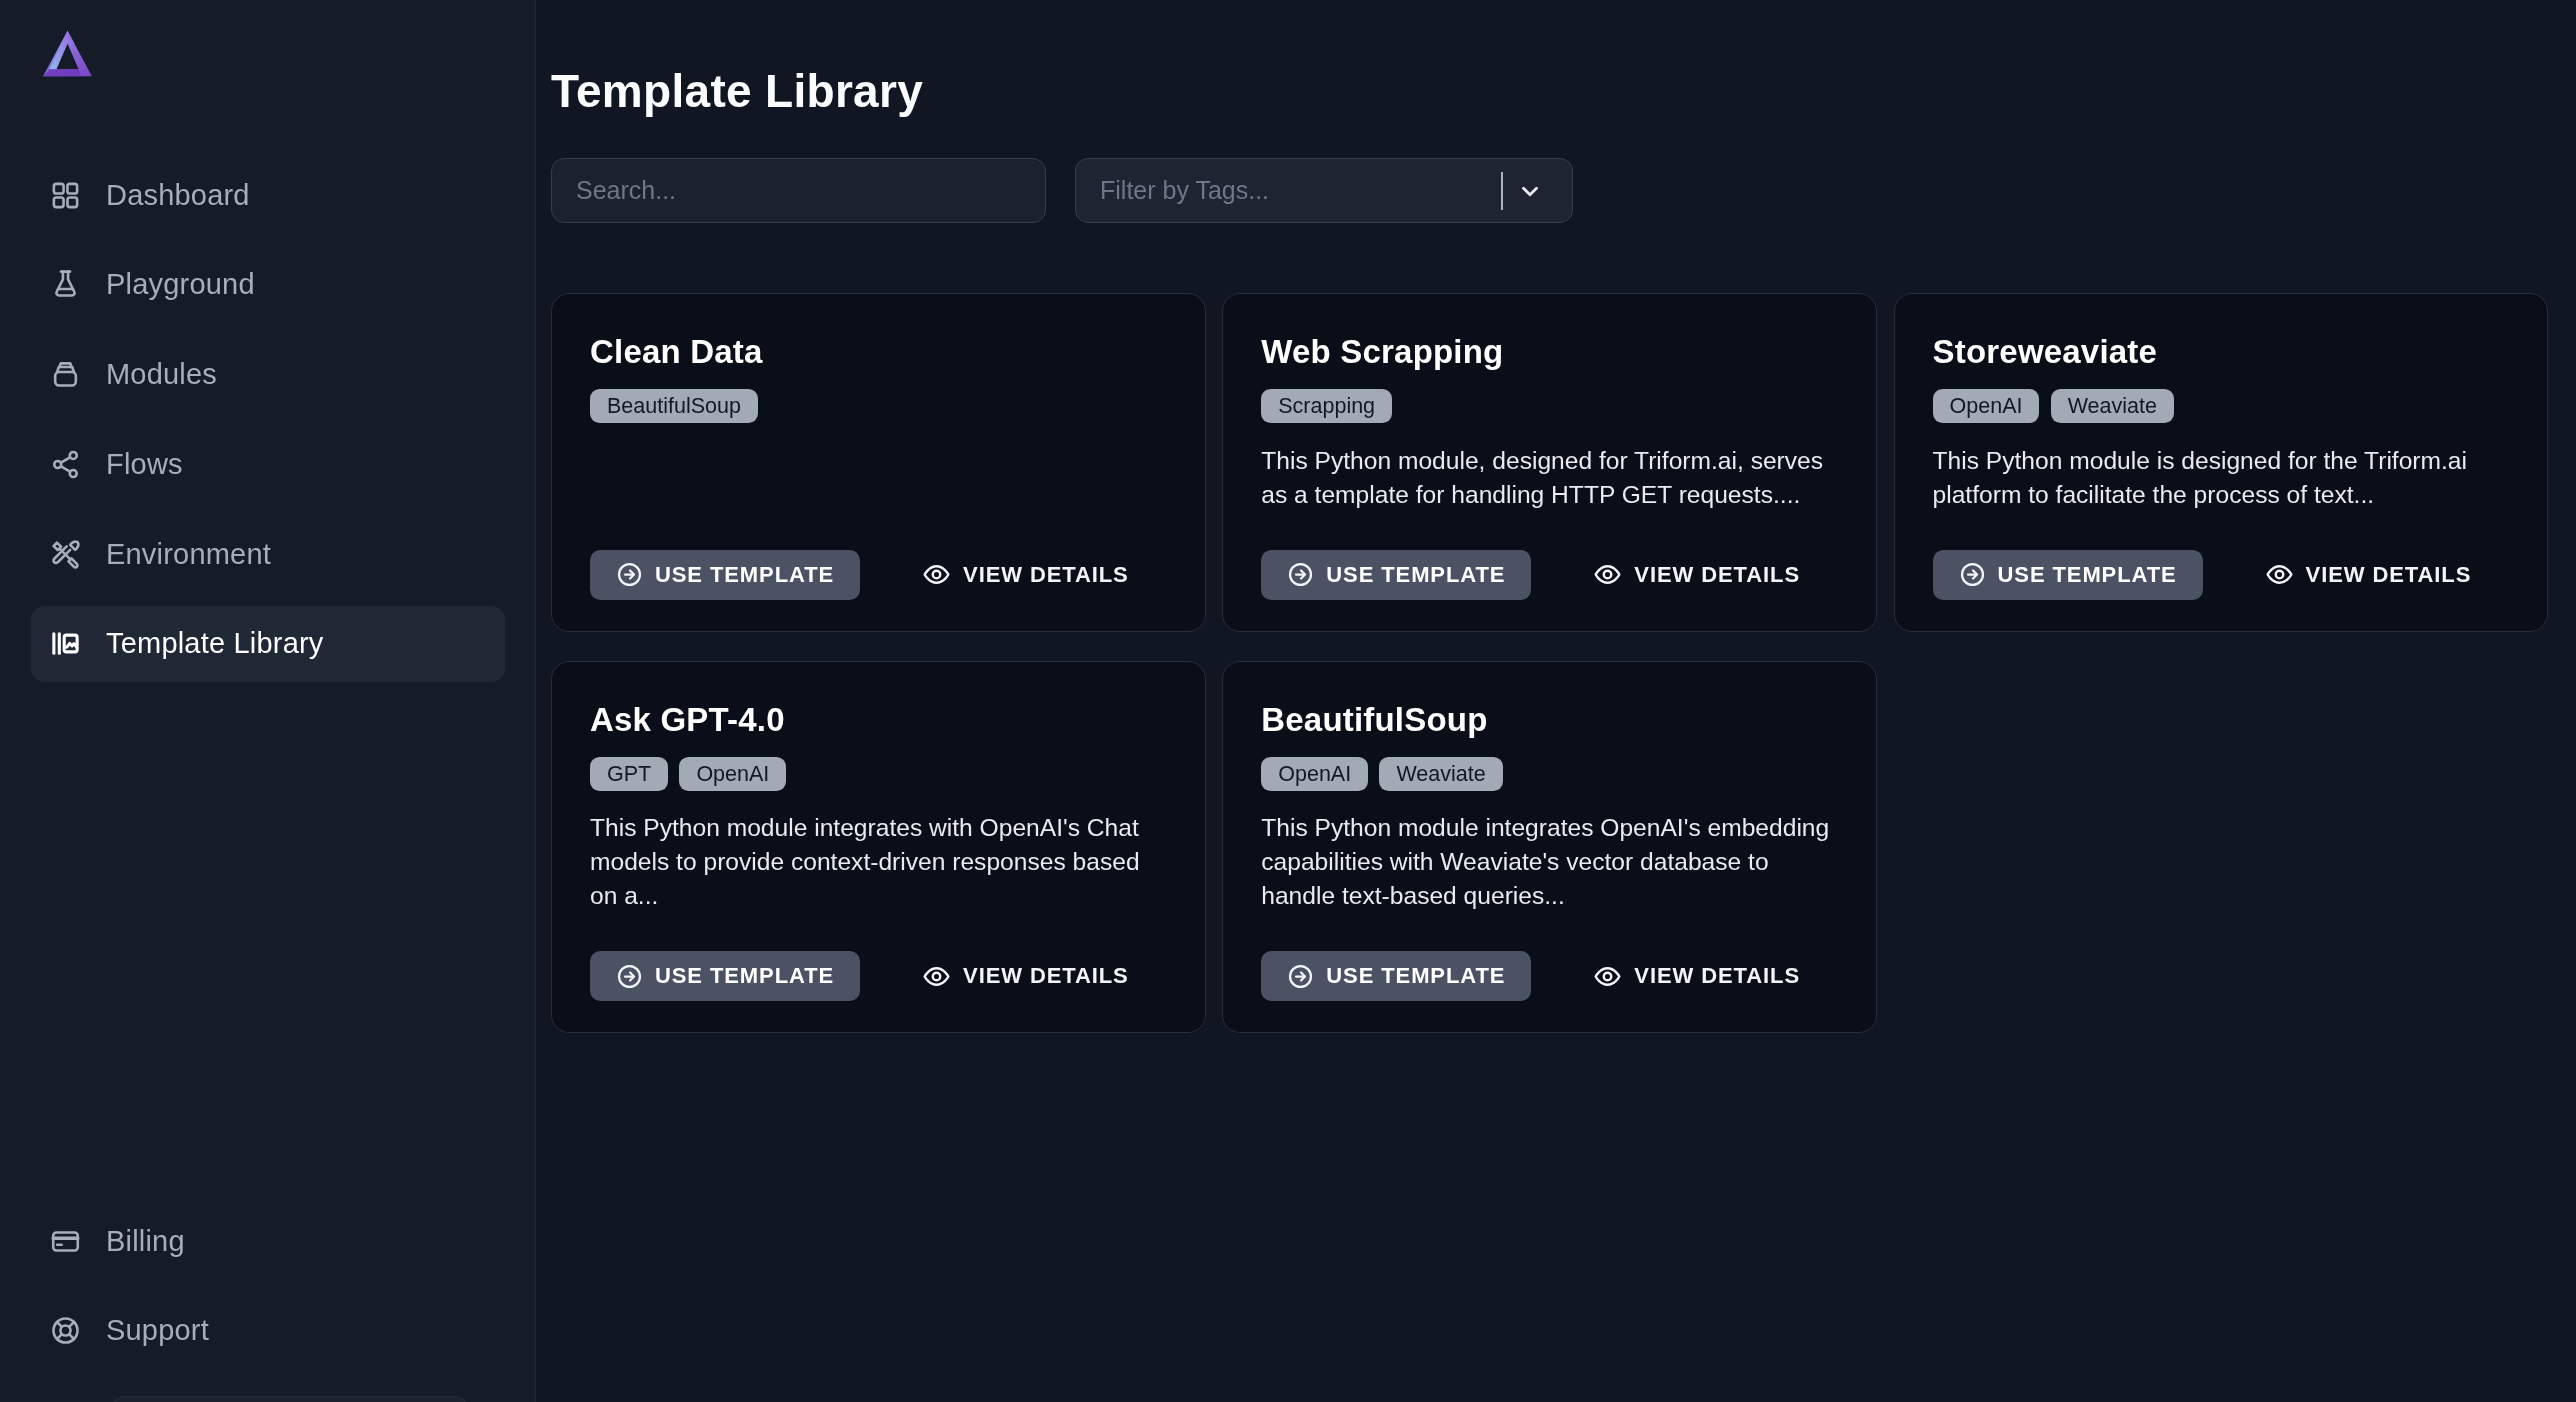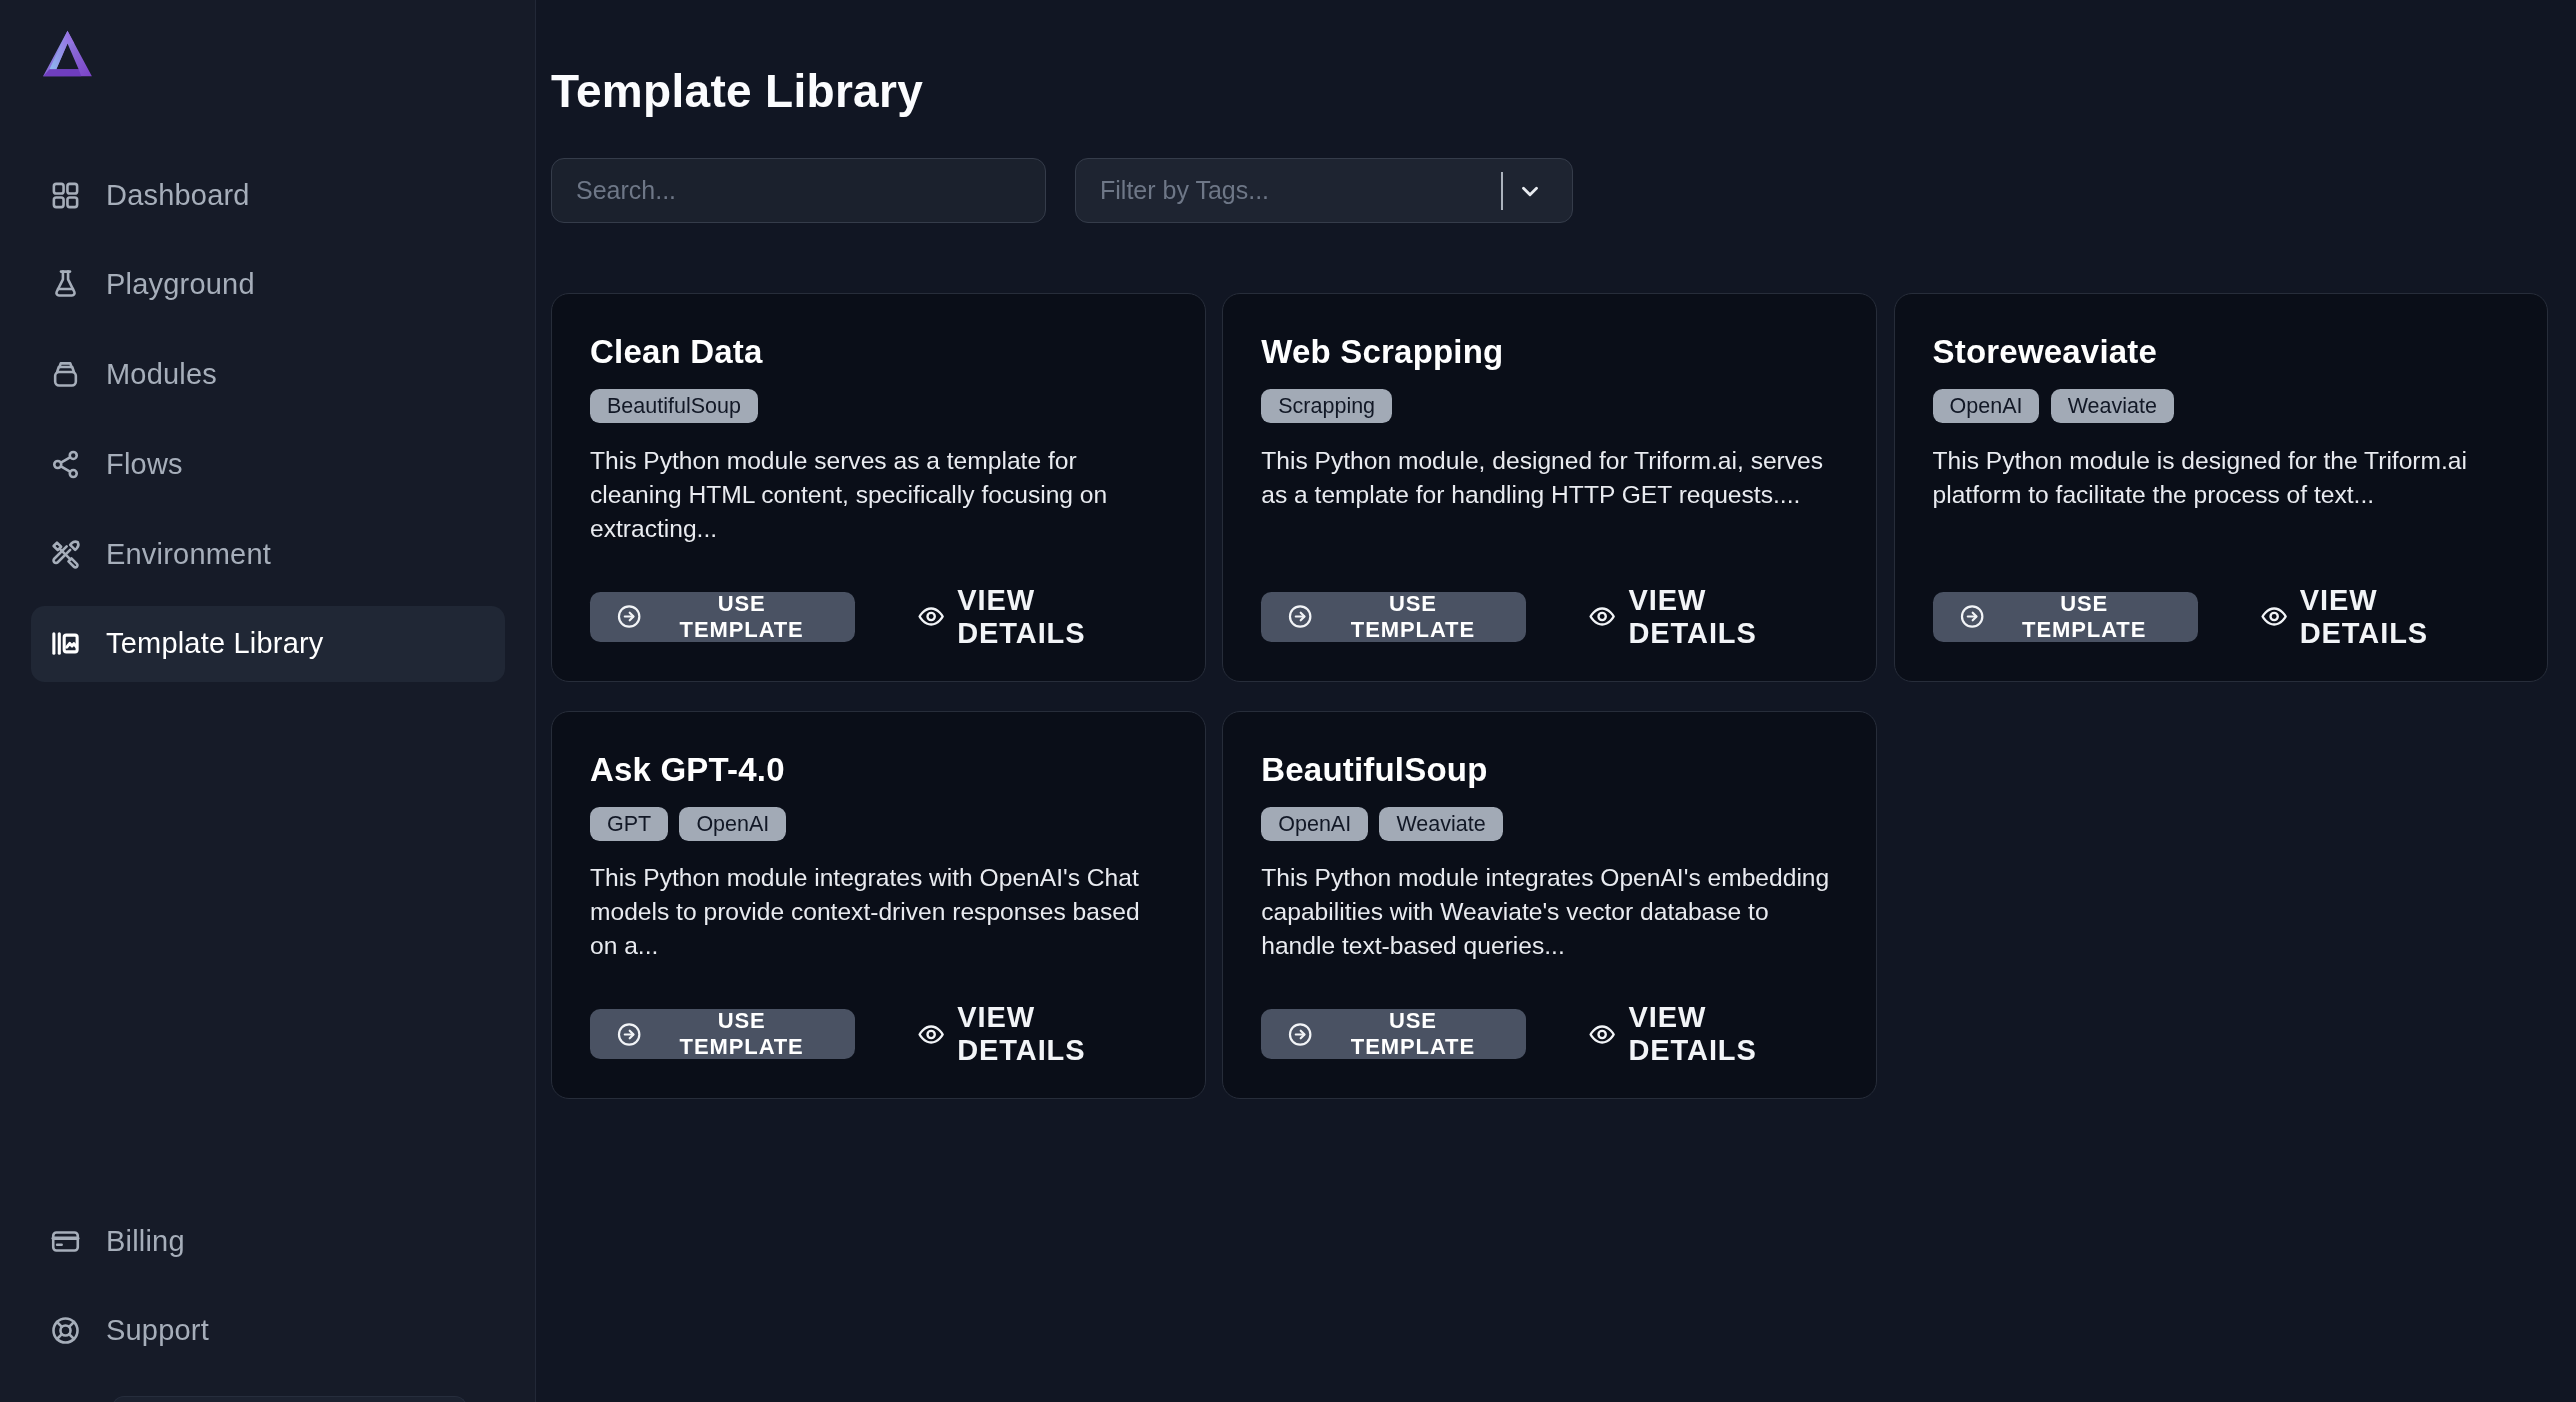--- a/index.html
+++ b/index.html
@@ -68,21 +68,21 @@
   .desc { font-size:24.6px; line-height:34px; color:#e9ebf0; margin-bottom:38px; }
   .card-footer { margin-top:auto; display:flex; align-items:center; }
   .use-btn {
     height:50px; padding:0 26px; border-radius:10.3px; border:none; cursor:pointer;
     background:#4a5263; color:#ffffff; display:flex; align-items:center; gap:12px;
     font-family:"Liberation Sans", sans-serif; font-size:22px; font-weight:700; letter-spacing:0.9px;
   }
   .use-btn svg { width:27px; height:27px; stroke:#f2f4f7; }
   .view-link {
     margin-left:62px; display:flex; align-items:center; gap:12px; cursor:pointer;
-    font-size:29px; font-weight:700; letter-spacing:0.9px; color:#f2f4f7;
+    font-size:22px; font-weight:700; letter-spacing:0.9px; color:#f2f4f7;
   }
   .view-link svg { width:29px; height:29px; stroke:#f2f4f7; }
   svg.stroked { fill:none; stroke-width:2; stroke-linecap:round; stroke-linejoin:round; }
 </style>
 </head>
 <body>
 
 <aside class="sidebar">
 
   <svg class="logo" viewBox="0 0 100 96">
@@ -202,21 +202,20 @@
       </span>
     </div>
   </div>
 
   <div class="grid">
   <div class="card">
     <div class="card-title">Clean Data</div>
     <div class="tags">
           <span class="tag">BeautifulSoup</span>
         </div>
-    <div class="desc">This Python module serves as a template for cleaning HTML content, specifically focusing on extracting...</div>
     <div class="card-footer">
       <button class="use-btn">
         <svg class="stroked" viewBox="0 0 24 24">
           <circle cx="12" cy="12" r="9.3"></circle>
               <path d="M8 12h7.5"></path>
               <path d="M12.5 8.5 16 12l-3.5 3.5"></path>
         </svg>
         <span>USE TEMPLATE</span>
       </button>
       <span class="view-link">

